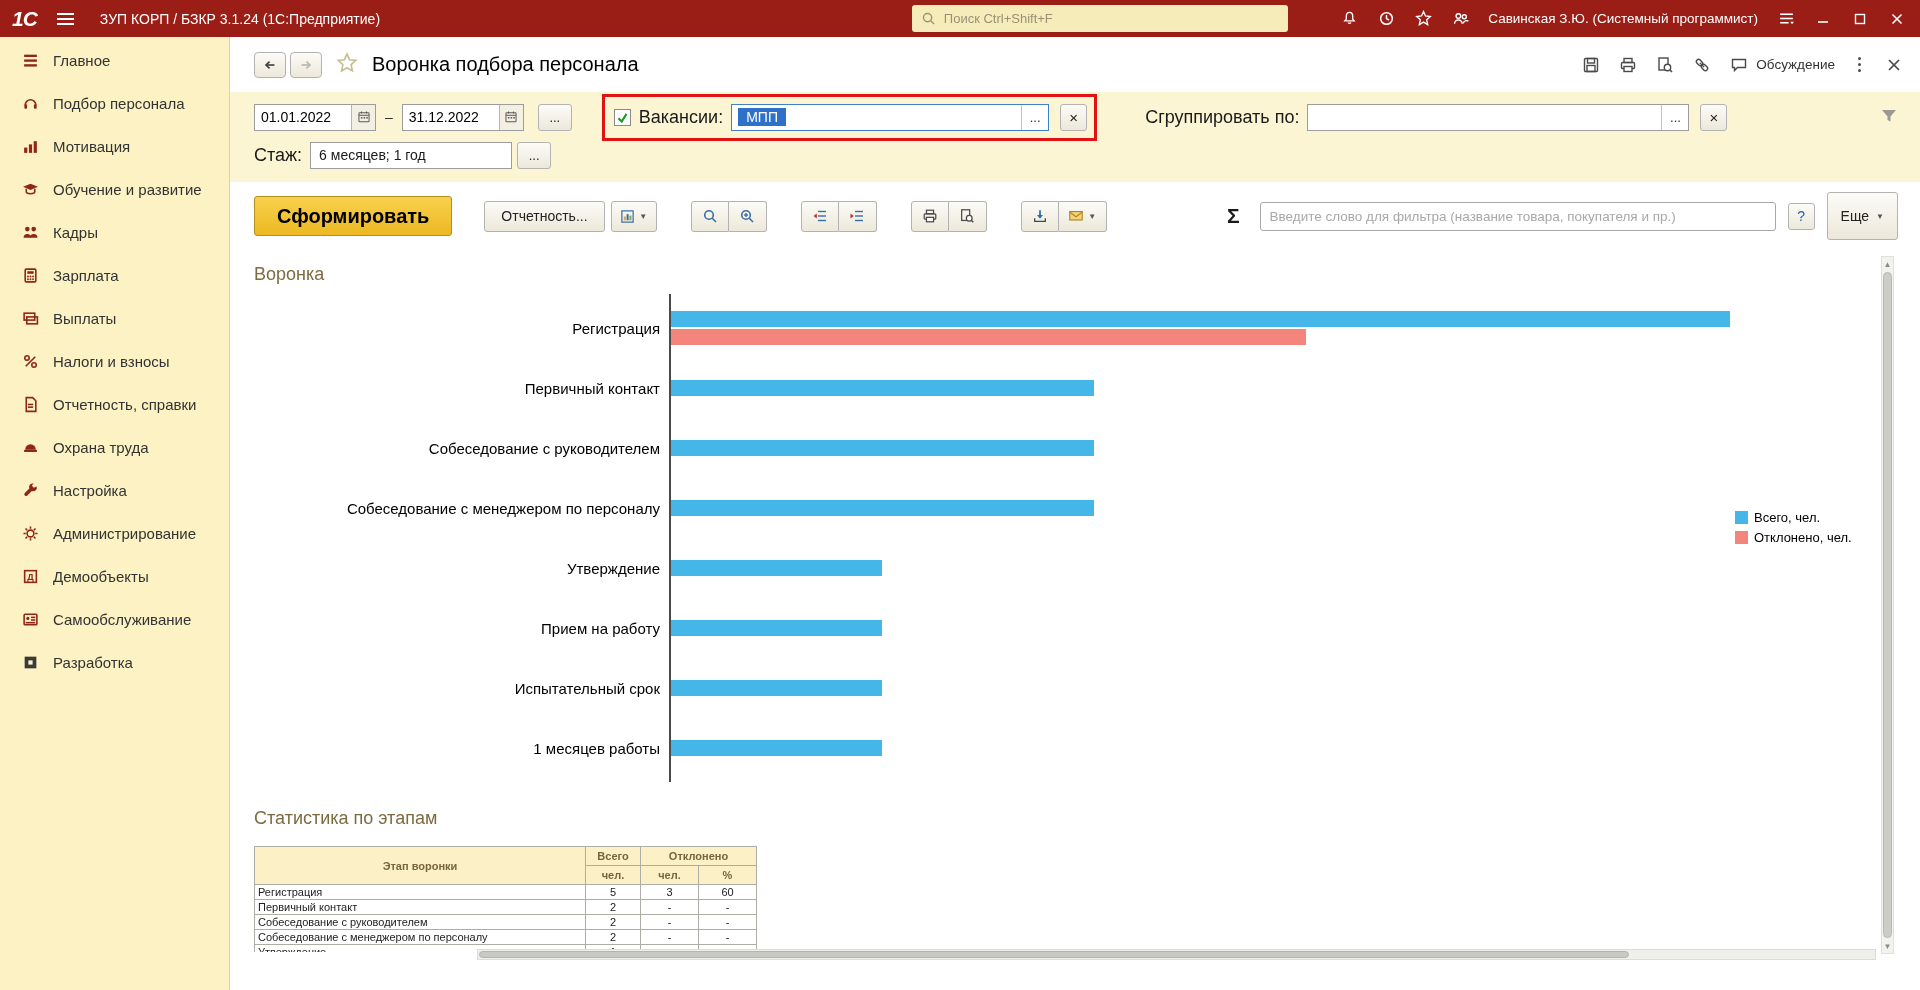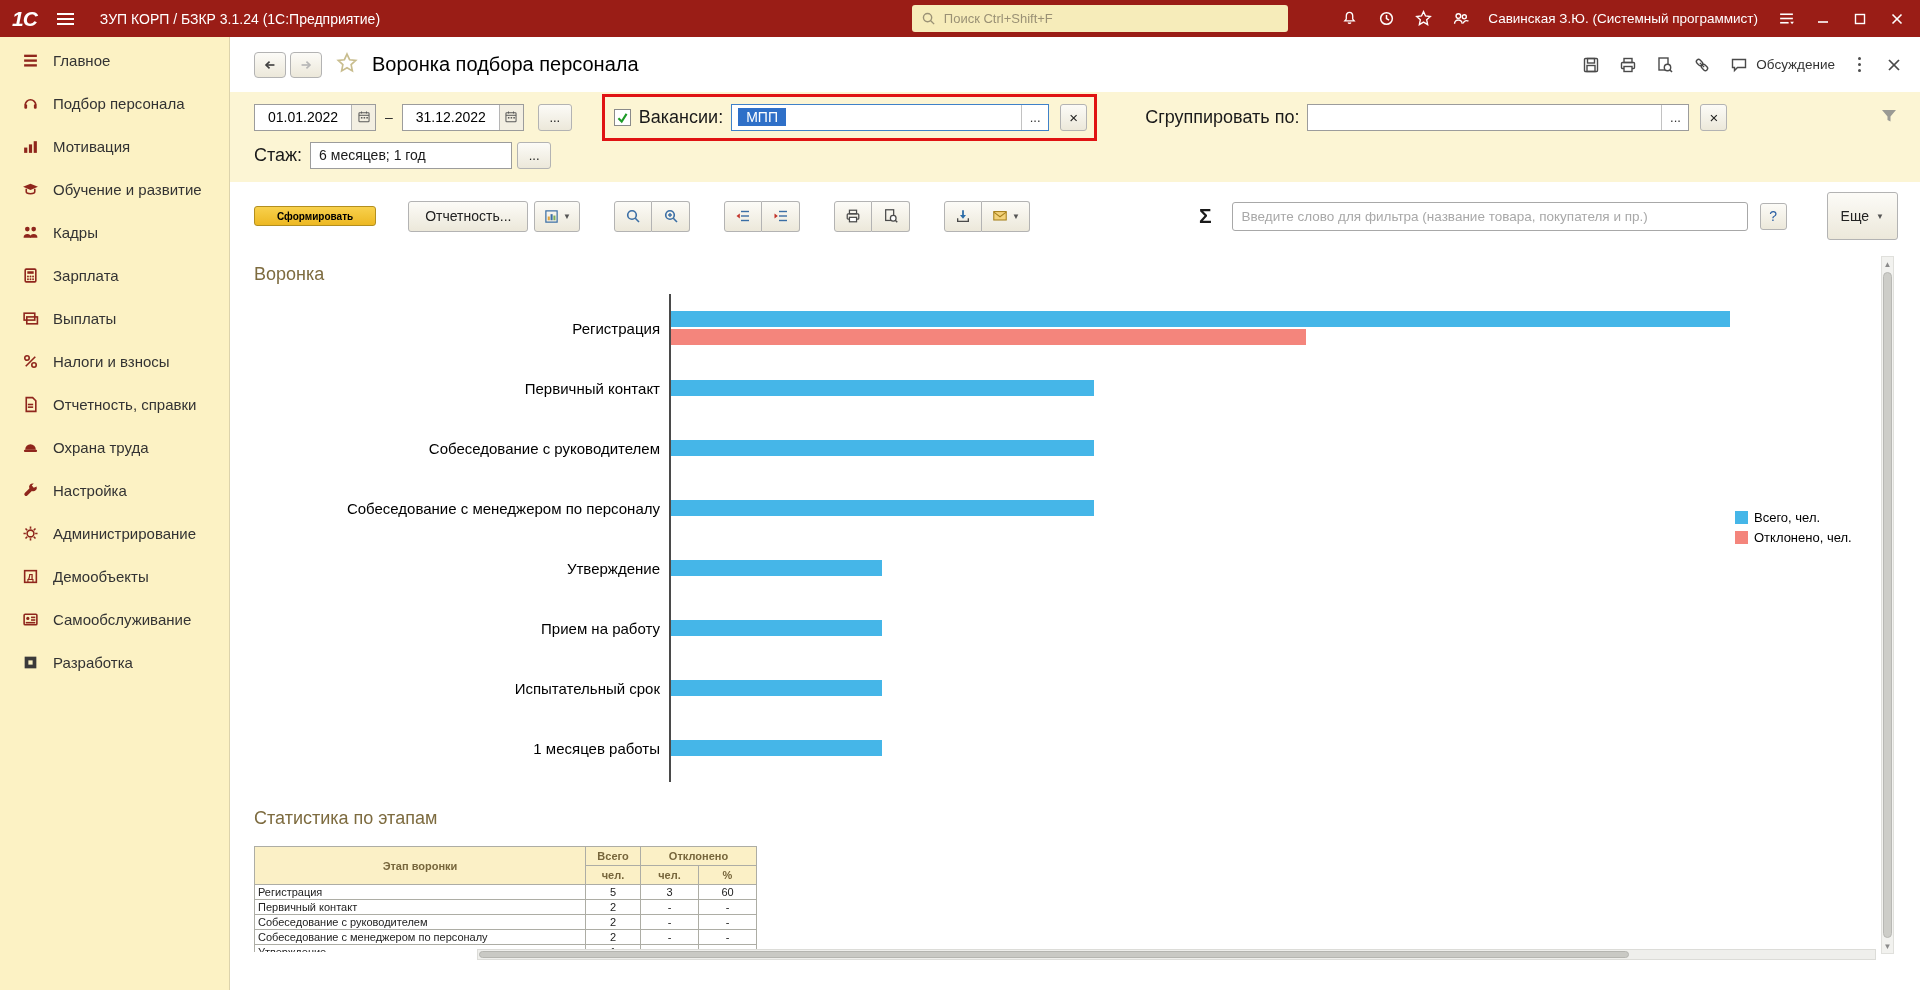--- a/index.html
+++ b/index.html
@@ -41,21 +41,21 @@
   .hdr-discuss { display:flex; align-items:center; gap:7px; cursor:pointer; }
   .hdr-discuss span { font-size:13.5px; color:#333; }
   .kebab { display:flex; flex-direction:column; gap:3px; cursor:pointer; padding:2px 6px; }
   .kebab i { width:3px; height:3px; border-radius:50%; background:#4d4d4d; display:block; }
 
   
   .filter-band { background:#fcf5d4; padding:10px 22px 12px 24px; flex:none; position:relative; }
   .f-row { display:flex; align-items:center; height:30px; }
   .f-row2 { margin-top:8px; }
   .date-group { display:flex; align-items:stretch; height:27px; border:1px solid #9c9c9c; background:#fff; }
-  .date-group input { width:96px; border:none; outline:none; padding:0 6px; font-size:14px; font-family:inherit; background:transparent;text-align:center; }
+  .date-group input { width:96px; border:none; outline:none; padding:0 6px; font-size:14px; font-family:inherit; background:transparent; }
   .cal-btn { width:24px; border-left:1px solid #b5b5b5; background:#f3efe2; display:flex; align-items:center; justify-content:center; cursor:pointer; }
   .dash { margin:0 9px; font-size:14px; color:#333; }
   .btn { height:27px; border:1px solid #b3b3b3; border-radius:3px; background:linear-gradient(#fcfbf7,#ece8da); font-size:13px; display:inline-flex; align-items:center; justify-content:center; cursor:pointer; font-family:inherit; color:#222; }
   .dots-btn { width:34px; margin-left:14px; }
   .vacancy-wrap { margin-left:42px; position:relative; display:flex; align-items:center; gap:8px; }
   .red-box { position:absolute; left:-12px; top:-10px; right:-10px; bottom:-10px; border:3px solid #e01313; pointer-events:none; z-index:5; }
   .chk { width:17px; height:17px; background:#fff; border:1px solid #8a8a8a; display:flex; align-items:center; justify-content:center; cursor:pointer; flex:none; }
   .f-label { font-size:18px; color:#1a1a1a; white-space:nowrap; }
   .pick-field { height:27px; background:#fff; border:1px solid #3f81c9; display:flex; align-items:stretch; }
   .pick-field.gray { border-color:#9c9c9c; }
@@ -63,34 +63,34 @@
   .sel-text { background:#2f70c8; color:#fff; padding:1px 8px; }
   .inner-dots { width:27px; border-left:1px solid #c2c2c2; display:flex; align-items:center; justify-content:center; font-size:13px; color:#333; cursor:pointer; }
   .x-btn { width:27px; height:27px; margin-left:3px; font-size:15px; }
   .groupby-wrap { margin-left:58px; display:flex; align-items:center; gap:8px; }
   .funnel-ic { margin-left:auto; cursor:pointer; }
   .exp-field { height:27px; border:1px solid #9c9c9c; background:#fff; display:flex; align-items:center; padding:0 8px; font-size:14px; width:202px; margin-left:8px; }
   .exp-dots { width:34px; margin-left:5px; }
 
   
   .toolbar { padding:10px 22px 10px 24px; display:flex; align-items:center; flex:none; background:#fff; }
-  .gen-btn { height:20px; padding:0 22px; font-weight:bold; font-size:10px; background:linear-gradient(#f8d14d,#edb822); border:1px solid #b38f1f; border-radius:3px; cursor:pointer; font-family:inherit; }
+  .gen-btn { height:40px; padding:0 22px; font-weight:bold; font-size:20px; background:linear-gradient(#f8d14d,#edb822); border:1px solid #b38f1f; border-radius:3px; cursor:pointer; font-family:inherit; }
   .set-btn { height:31px; padding:0 16px; margin-left:32px; font-size:14px; }
   .variant-btn { height:31px; width:46px; margin-left:6px; gap:4px; }
   .btn-group { display:flex; margin-left:34px; }
   .tbtn { width:38px; height:31px; border:1px solid #b3b3b3; background:linear-gradient(#fcfbf7,#ece8da); display:flex; align-items:center; justify-content:center; cursor:pointer; }
   .btn-group .tbtn + .tbtn { border-left:none; }
   .btn-group .tbtn:first-child { border-radius:3px 0 0 3px; }
   .btn-group .tbtn:last-child { border-radius:0 3px 3px 0; }
   .right-cluster { margin-left:auto; display:flex; align-items:center; gap:12px; }
   .sigma { font-size:21px; font-weight:bold; color:#1a1a1a; margin-right:8px; }
   .quick-filter { width:516px; height:29px; border:1px solid #a8a8a8; border-radius:3px; padding:0 9px; font-size:13.5px; font-family:inherit; outline:none; color:#333; }
   .quick-filter::placeholder { color:#a8a8a8; }
   .help-btn { width:27px; height:27px; font-size:14px; color:#2b5fa3; }
-  .more-btn { height:48px; padding:0 13px; gap:7px; font-size:14px;margin-left:28px; }
+  .more-btn { height:48px; padding:0 13px; gap:7px; font-size:14px; }
   .caret { font-size:8px; color:#555; }
 
   
   .report { flex:1; position:relative; overflow:hidden; padding:12px 40px 0 24px; }
   .rep-heading { font-size:18px; font-weight:normal; color:#7d6b3f; line-height:24px; }
   .chart { position:relative; margin-top:12px; height:480px; width:1640px; }
   .chart-row { display:flex; align-items:center; height:60px; }
   .chart-label { width:416px; text-align:right; padding-right:10px; font-size:15px; color:#000; flex:none; }
   .chart-bars { display:flex; flex-direction:column; justify-content:center; gap:2px; flex:1; }
   .chart-bar { height:16px; }

